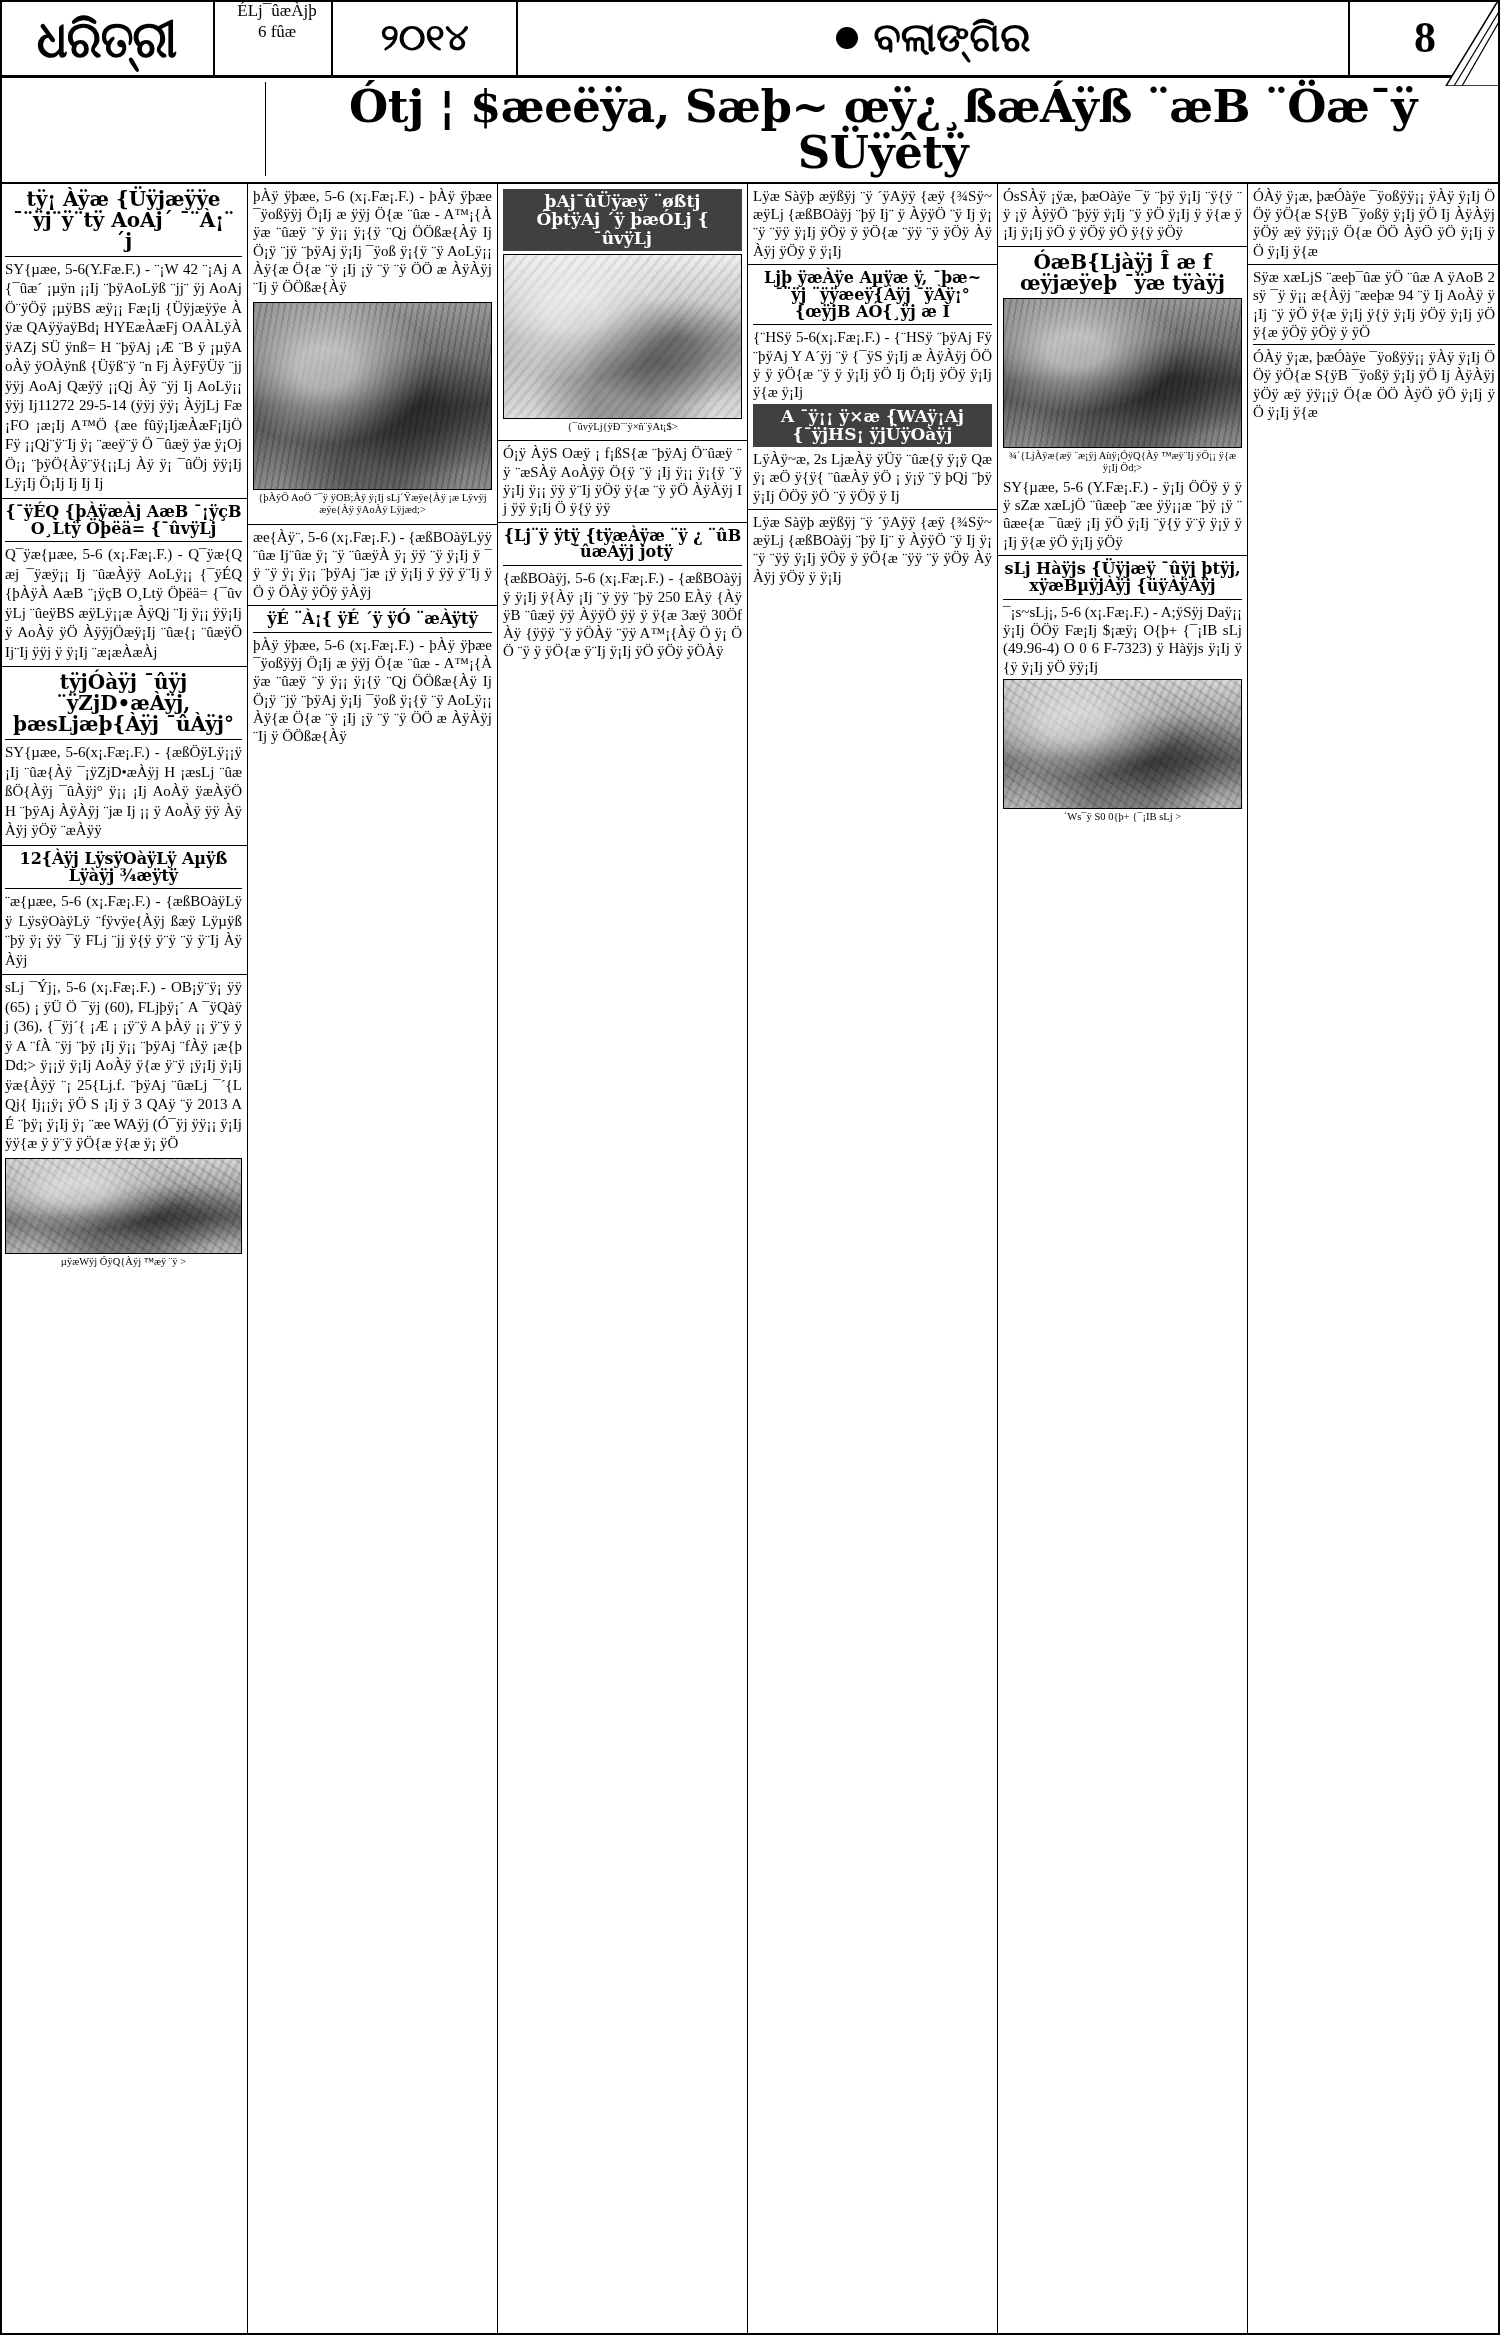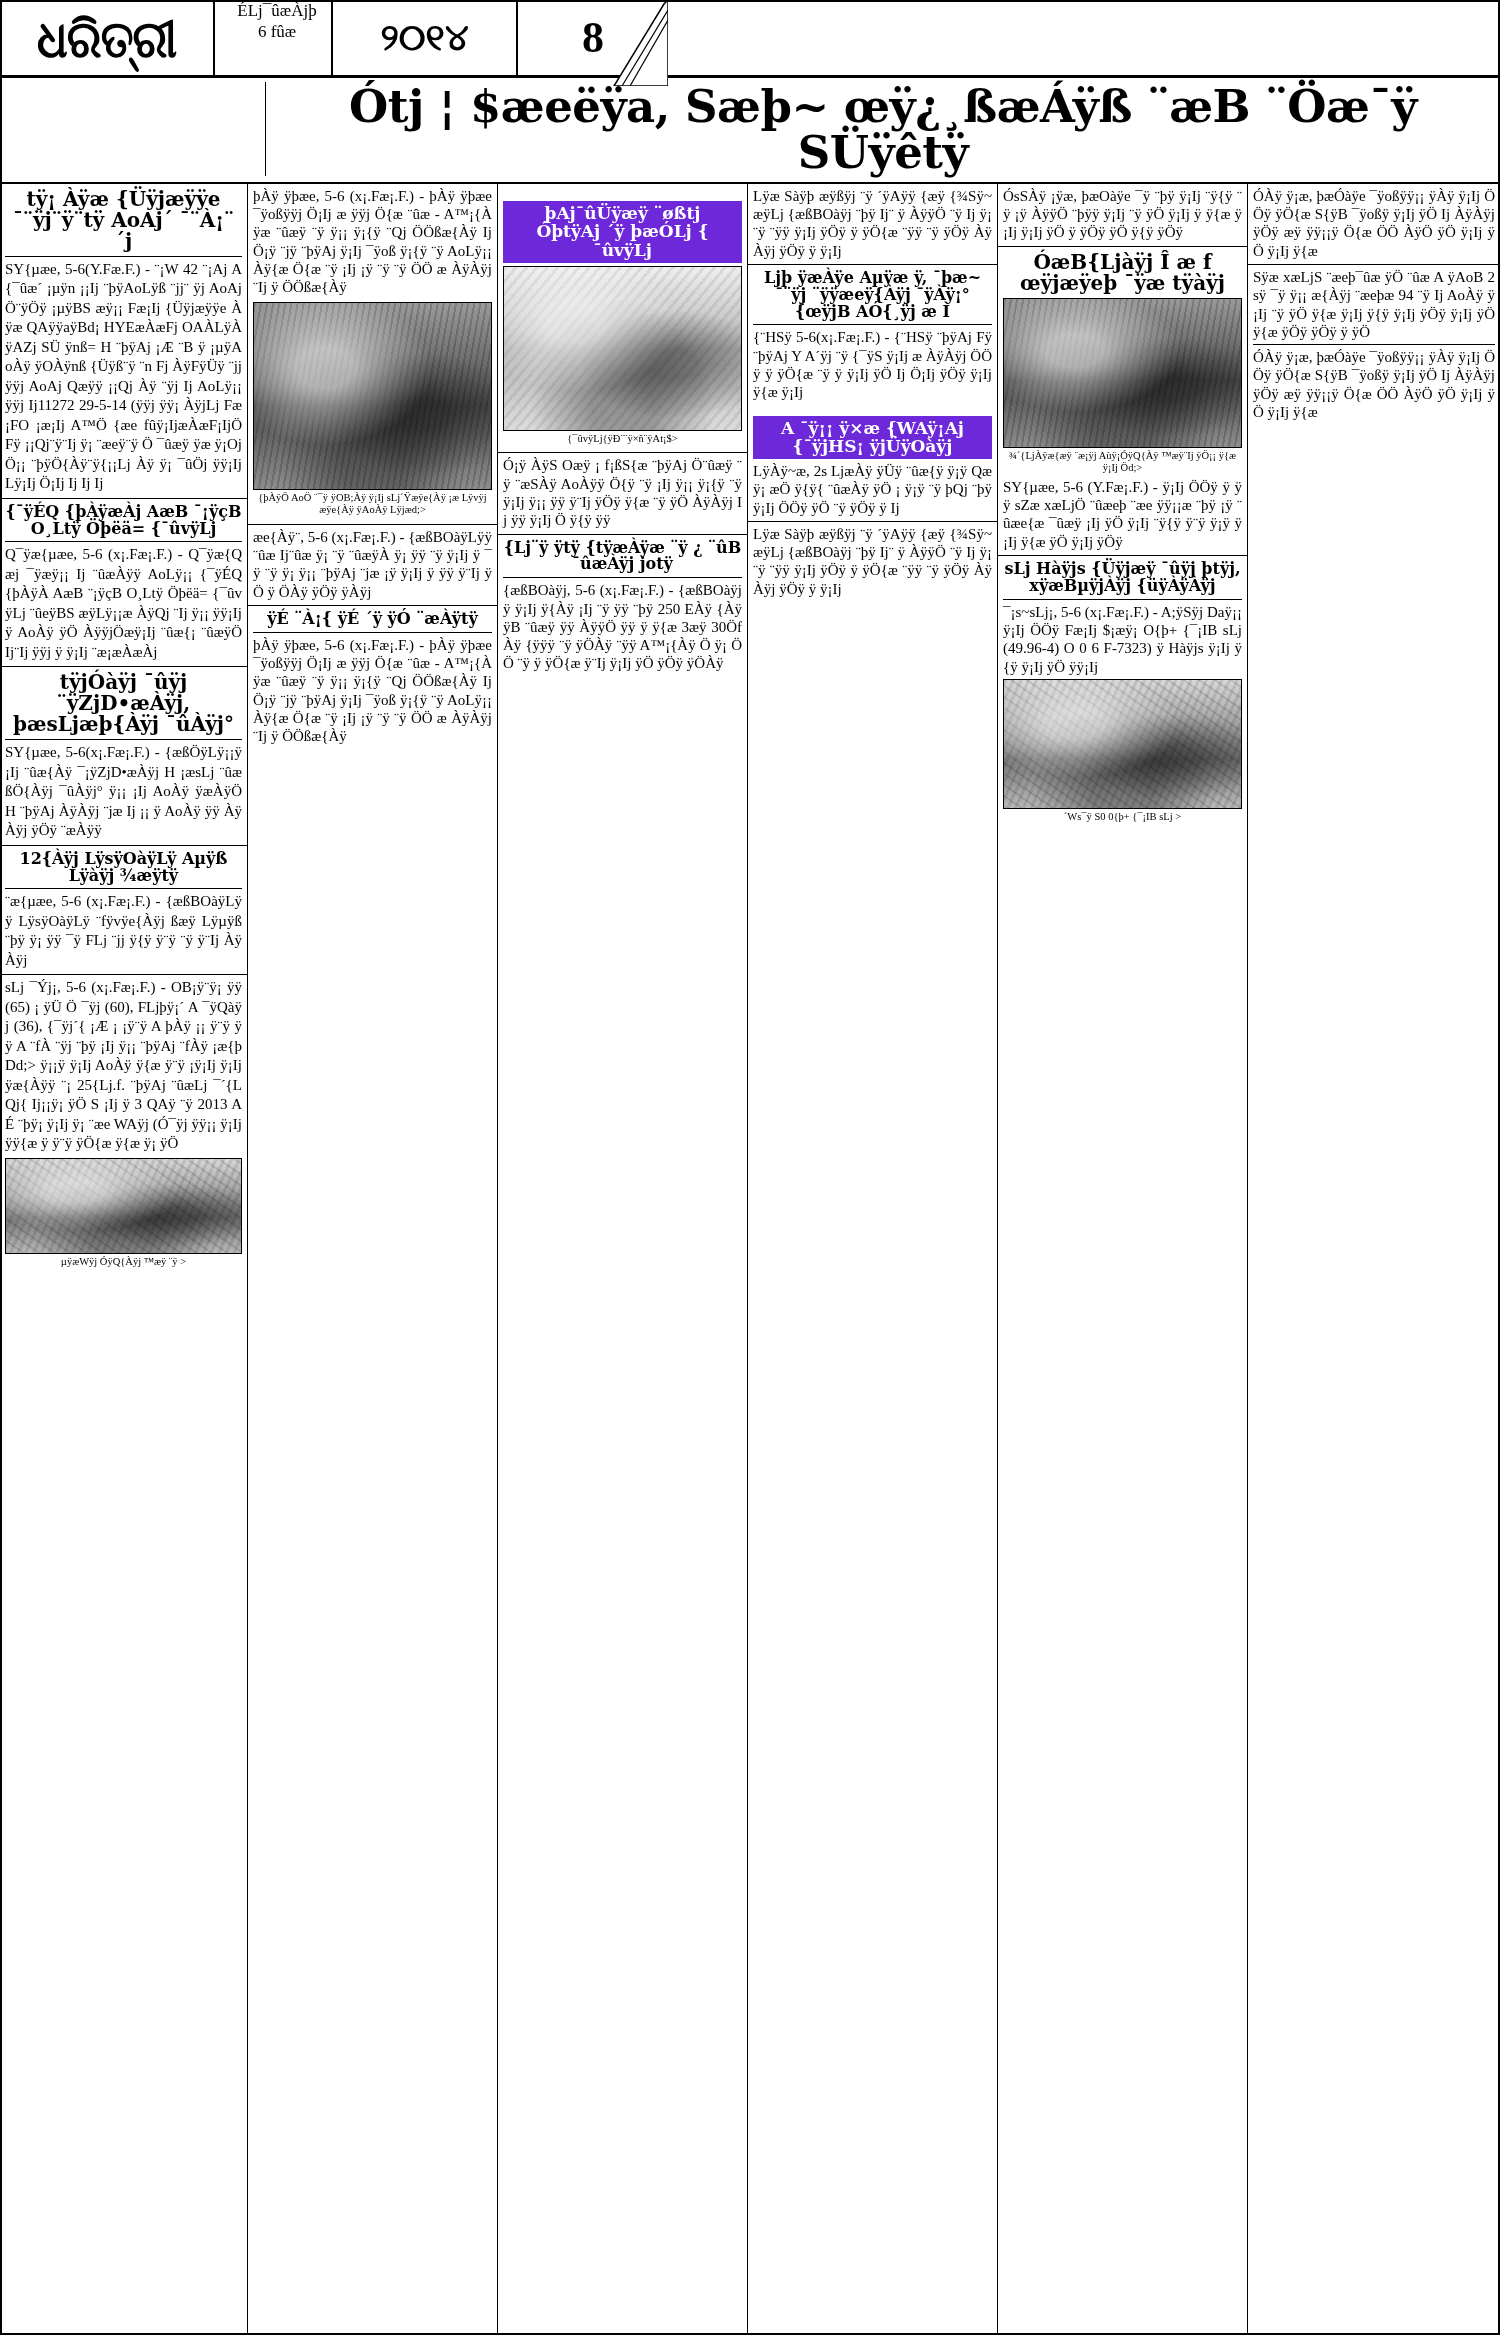--- a/index.html
+++ b/index.html
@@ -160,46 +160,50 @@
       linear-gradient(180deg,#efefef,#b5b5b5 50%,#dcdcdc);
   }
   .caption {
     font-size:10.5px;
     text-align:center;
     padding:2px 2px 3px 2px;
     line-height:1.2;
   }
 
   .invhead {
-    background:#6d28d9; color:#fff;
+    background:#404040; color:#fff;
     text-align:center;
     font-family:"DejaVu Serif", serif;
     font-weight:bold;
     font-size:17px;
     padding:3px 20px;
-    margin:14px 0 3px 0;
+    margin:2px 0 3px 0;
     line-height:1.1;
   }
 
   .frame { position:absolute; left:0; top:0; width:1500px; height:2335px; border:2px solid #000; pointer-events:none; }
 </style>
 </head>
 <body>
 
 <div class="page">
 
   <div class="masthead">
     <div class="logo-box">
       <span>ଧରିତ୍ରୀ</span>
     </div>
     <div class="date-box">
       <div>ÉLj¯ûæÀjþ</div>
       <div>6 fûæ</div>
     </div>
     <div class="year-box">୨୦୧୪</div>
+    <div class="edition-box">
+      <span class="edition-dot"></span>
+      <span>ବଲାଙ୍ଗିର</span>
+    </div>
     <div class="pageno-box">
       <span>8</span>
       <svg class="pagecurl" viewBox="0 0 150 86">
         <polygon points="150,0 150,86 96,86 146,4" fill="#ffffff" stroke="#000" stroke-width="1.5"></polygon>
         <polyline points="150,10 104,86" fill="none" stroke="#000" stroke-width="1.2"></polyline>
         <polyline points="150,20 112,86" fill="none" stroke="#000" stroke-width="1.2"></polyline>
       </svg>
     </div>
   </div>
 

